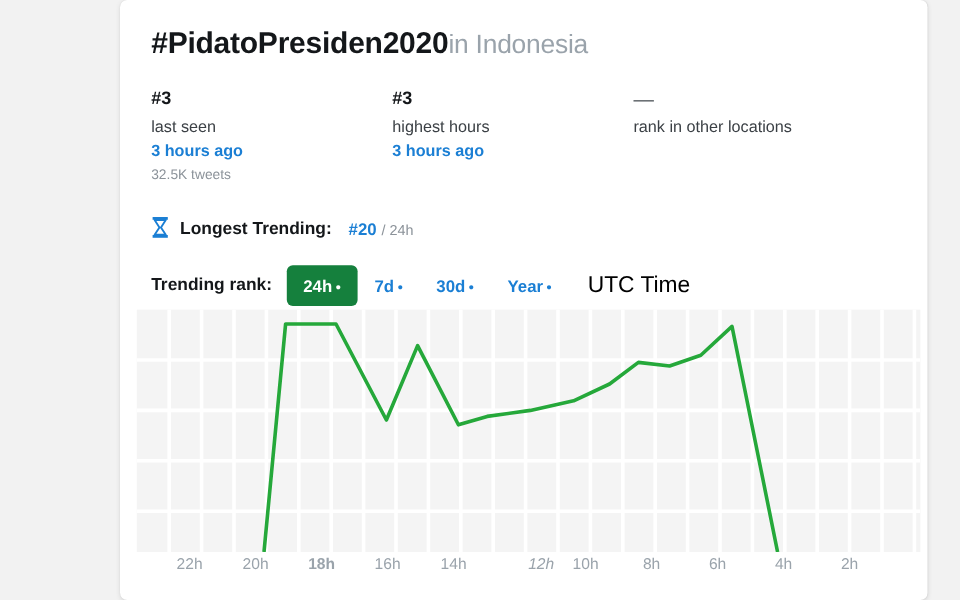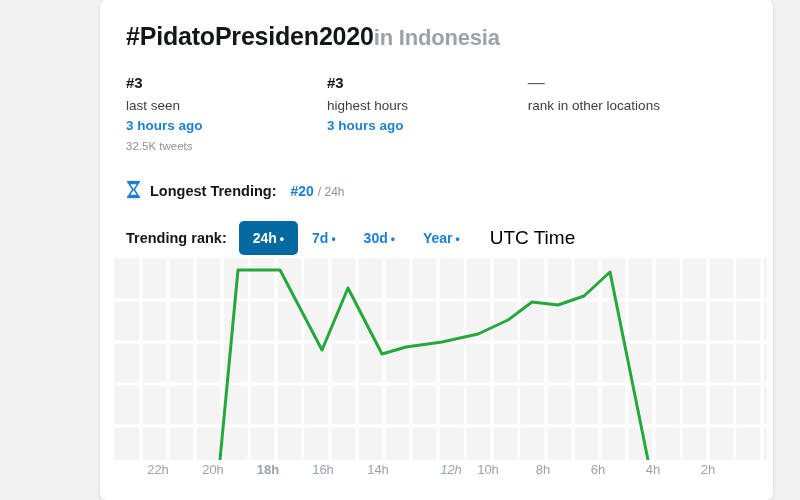--- a/index.html
+++ b/index.html
@@ -29,21 +29,21 @@
   }
   
   .title {
     font-size: 25px;
     font-weight: bold;
     color: #14171a;
     letter-spacing: -0.2px;
     white-space: nowrap;
   }
   .title .loc {
-    font-weight: bold;
+    font-weight: normal;
     color: #9aa3ab;
     font-size: 22px;
   }
   
   .stats {
     display: flex;
     margin-top: 22px;
   }
   .stat {
     width: 220px;
@@ -125,21 +125,21 @@
     font-weight: bold;
     color: #1b7fd4;
     padding: 0 14px;
     height: 34px;
     line-height: 34px;
     border-radius: 5px;
     white-space: nowrap;
     cursor: pointer;
   }
   .rank-tab.active {
-    background: #0369a1;
+    background: #15803d;
     color: #ffffff;
   }
   .rank-tab .dot {
     font-size: 12px;
     margin-left: 3px;
   }
   .utc {
     font-size: 19px;
     color: #000000;
     margin-left: 16px;

